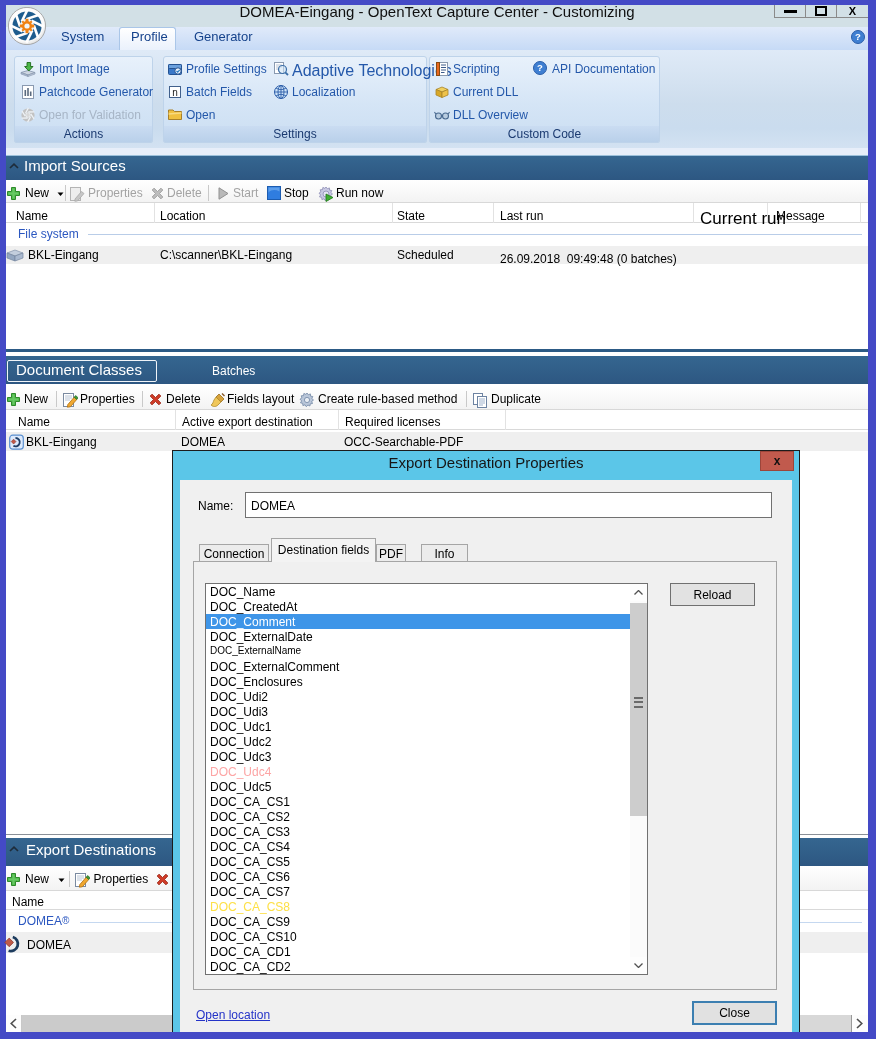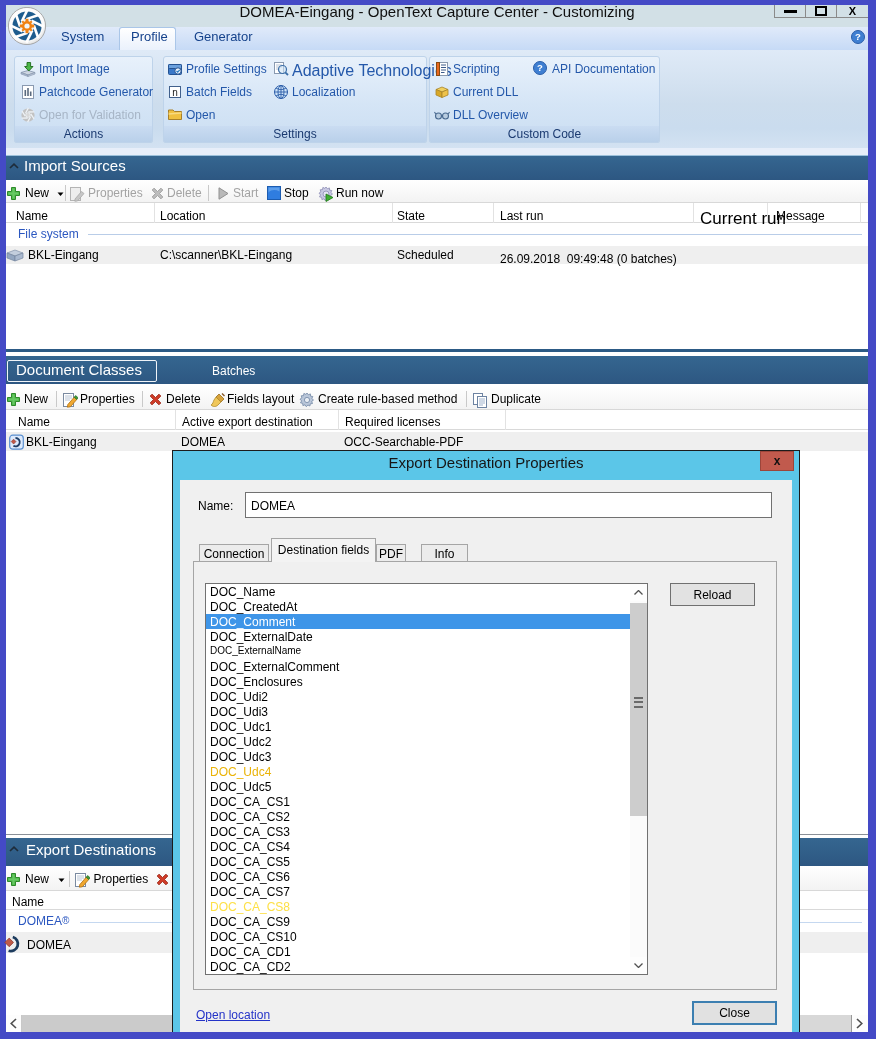--- a/index.html
+++ b/index.html
@@ -374,21 +374,21 @@
 <div class="txt" style="left:210px;top:614.5px;font-size:12px;color:#fff">DOC_Comment</div>
 <div class="txt" style="left:210px;top:629.5px;font-size:12px;color:#000">DOC_ExternalDate</div>
 <div class="txt" style="left:210px;top:644.5px;font-size:10px;color:#000">DOC_ExternalName</div>
 <div class="txt" style="left:210px;top:659.5px;font-size:12px;color:#000">DOC_ExternalComment</div>
 <div class="txt" style="left:210px;top:674.5px;font-size:12px;color:#000">DOC_Enclosures</div>
 <div class="txt" style="left:210px;top:689.5px;font-size:12px;color:#000">DOC_Udi2</div>
 <div class="txt" style="left:210px;top:704.5px;font-size:12px;color:#000">DOC_Udi3</div>
 <div class="txt" style="left:210px;top:719.5px;font-size:12px;color:#000">DOC_Udc1</div>
 <div class="txt" style="left:210px;top:734.5px;font-size:12px;color:#000">DOC_Udc2</div>
 <div class="txt" style="left:210px;top:749.5px;font-size:12px;color:#000">DOC_Udc3</div>
-<div class="txt" style="left:210px;top:764.5px;font-size:12px;color:#eab308">DOC_Udc4</div>
+<div class="txt" style="left:210px;top:764.5px;font-size:12px;color:#fca5a5">DOC_Udc4</div>
 <div class="txt" style="left:210px;top:779.5px;font-size:12px;color:#000">DOC_Udc5</div>
 <div class="txt" style="left:210px;top:794.5px;font-size:12px;color:#000">DOC_CA_CS1</div>
 <div class="txt" style="left:210px;top:809.5px;font-size:12px;color:#000">DOC_CA_CS2</div>
 <div class="txt" style="left:210px;top:824.5px;font-size:12px;color:#000">DOC_CA_CS3</div>
 <div class="txt" style="left:210px;top:839.5px;font-size:12px;color:#000">DOC_CA_CS4</div>
 <div class="txt" style="left:210px;top:854.5px;font-size:12px;color:#000">DOC_CA_CS5</div>
 <div class="txt" style="left:210px;top:869.5px;font-size:12px;color:#000">DOC_CA_CS6</div>
 <div class="txt" style="left:210px;top:884.5px;font-size:12px;color:#000">DOC_CA_CS7</div>
 <div class="txt" style="left:210px;top:899.5px;font-size:12px;color:#fde047">DOC_CA_CS8</div>
 <div class="txt" style="left:210px;top:914.5px;font-size:12px;color:#000">DOC_CA_CS9</div>

